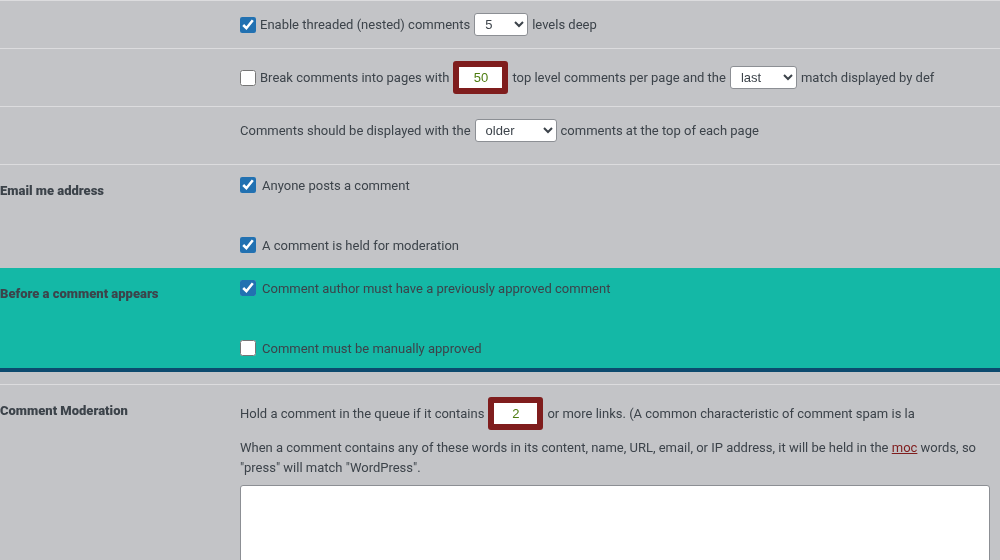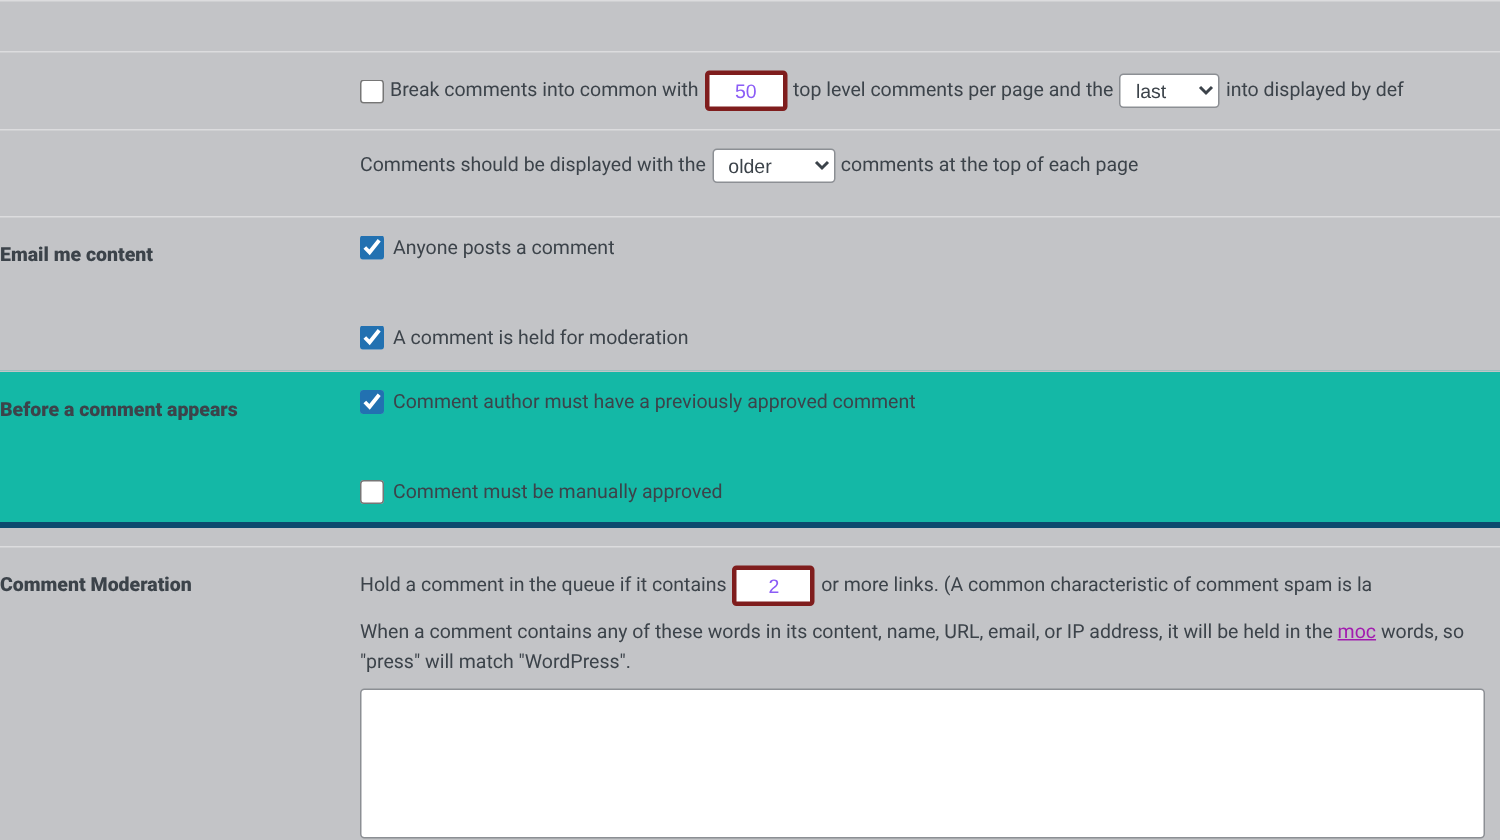--- a/index.html
+++ b/index.html
@@ -59,26 +59,26 @@
       background: #fff;
       border-radius: 3px;
       padding: 2px 18px 2px 6px;
       font-size: 13px;
       color: #3c434a;
       appearance: auto;
       cursor: pointer;
     }
 
     input[type="text"], input[type="number"] {
-      border: 3px solid #7f1d1d;
+      border: 6px solid #7f1d1d;
       background: #fff;
       border-radius: 3px;
       padding: 3px 6px;
       font-size: 13px;
-      color: #8b5cf6;
+      color: #4d7c0f;
       width: 55px;
       text-align: center;
     }
 
     .checkbox-row {
       display: flex;
       align-items: center;
       gap: 6px;
       margin-bottom: 8px;
     }
@@ -89,21 +89,21 @@
 
     input[type="checkbox"] {
       width: 16px;
       height: 16px;
       cursor: pointer;
       accent-color: #2271b1;
       flex-shrink: 0;
     }
 
     .moderation-link {
-      color: #a21caf;
+      color: #7f1d1d;
       text-decoration: underline;
       cursor: pointer;
     }
 
     .textarea-box {
       width: 100%;
       min-height: 100px;
       border: 1px solid #8c8f94;
       background: #fff;
       border-radius: 3px;
@@ -115,35 +115,45 @@
       height: 10px;
     }
   </style>
 </head>
 <body>
 
 <div style="background:#c3c4c7; padding:0; overflow:hidden;">
 
   <div class="settings-row">
     <div class="label-cell"></div>
+    <div class="content-cell">
+      <div class="row-line">
+        <input type="checkbox" checked="" style="">
+        <span>Enable threaded (nested) comments</span>
+        <select>
+          <option>5</option>
+        </select>
+        <span>levels deep</span>
+      </div>
+    </div>
   </div>
 
   <div class="settings-row">
     <div class="label-cell"></div>
     <div class="content-cell">
       <div class="row-line">
         <input type="checkbox" style="">
-        <span>Break comments into common with</span>
+        <span>Break comments into pages with</span>
         <input type="text" value="50" style="">
         <span>top level comments per page and the</span>
         <select>
           <option>last</option>
           <option>first</option>
         </select>
-        <span>into displayed by def</span>
+        <span>match displayed by def</span>
       </div>
     </div>
   </div>
 
   <div class="settings-row">
     <div class="label-cell"></div>
     <div class="content-cell">
       <div class="row-line">
         <span>Comments should be displayed with the</span>
         <select>
@@ -152,21 +162,21 @@
         </select>
         <span>comments at the top of each page</span>
       </div>
     </div>
   </div>
 
   <div class="section-spacer"></div>
 
   <div class="settings-row">
     <div class="label-cell">
-      <strong>Email me content</strong>
+      <strong>Email me address</strong>
     </div>
     <div class="content-cell">
       <div class="checkbox-row">
         <input type="checkbox" checked="" style="">
         <span>Anyone posts a comment</span>
       </div>
       <div class="checkbox-row">
         <input type="checkbox" checked="" style="">
         <span>A comment is held for moderation</span>
       </div>

